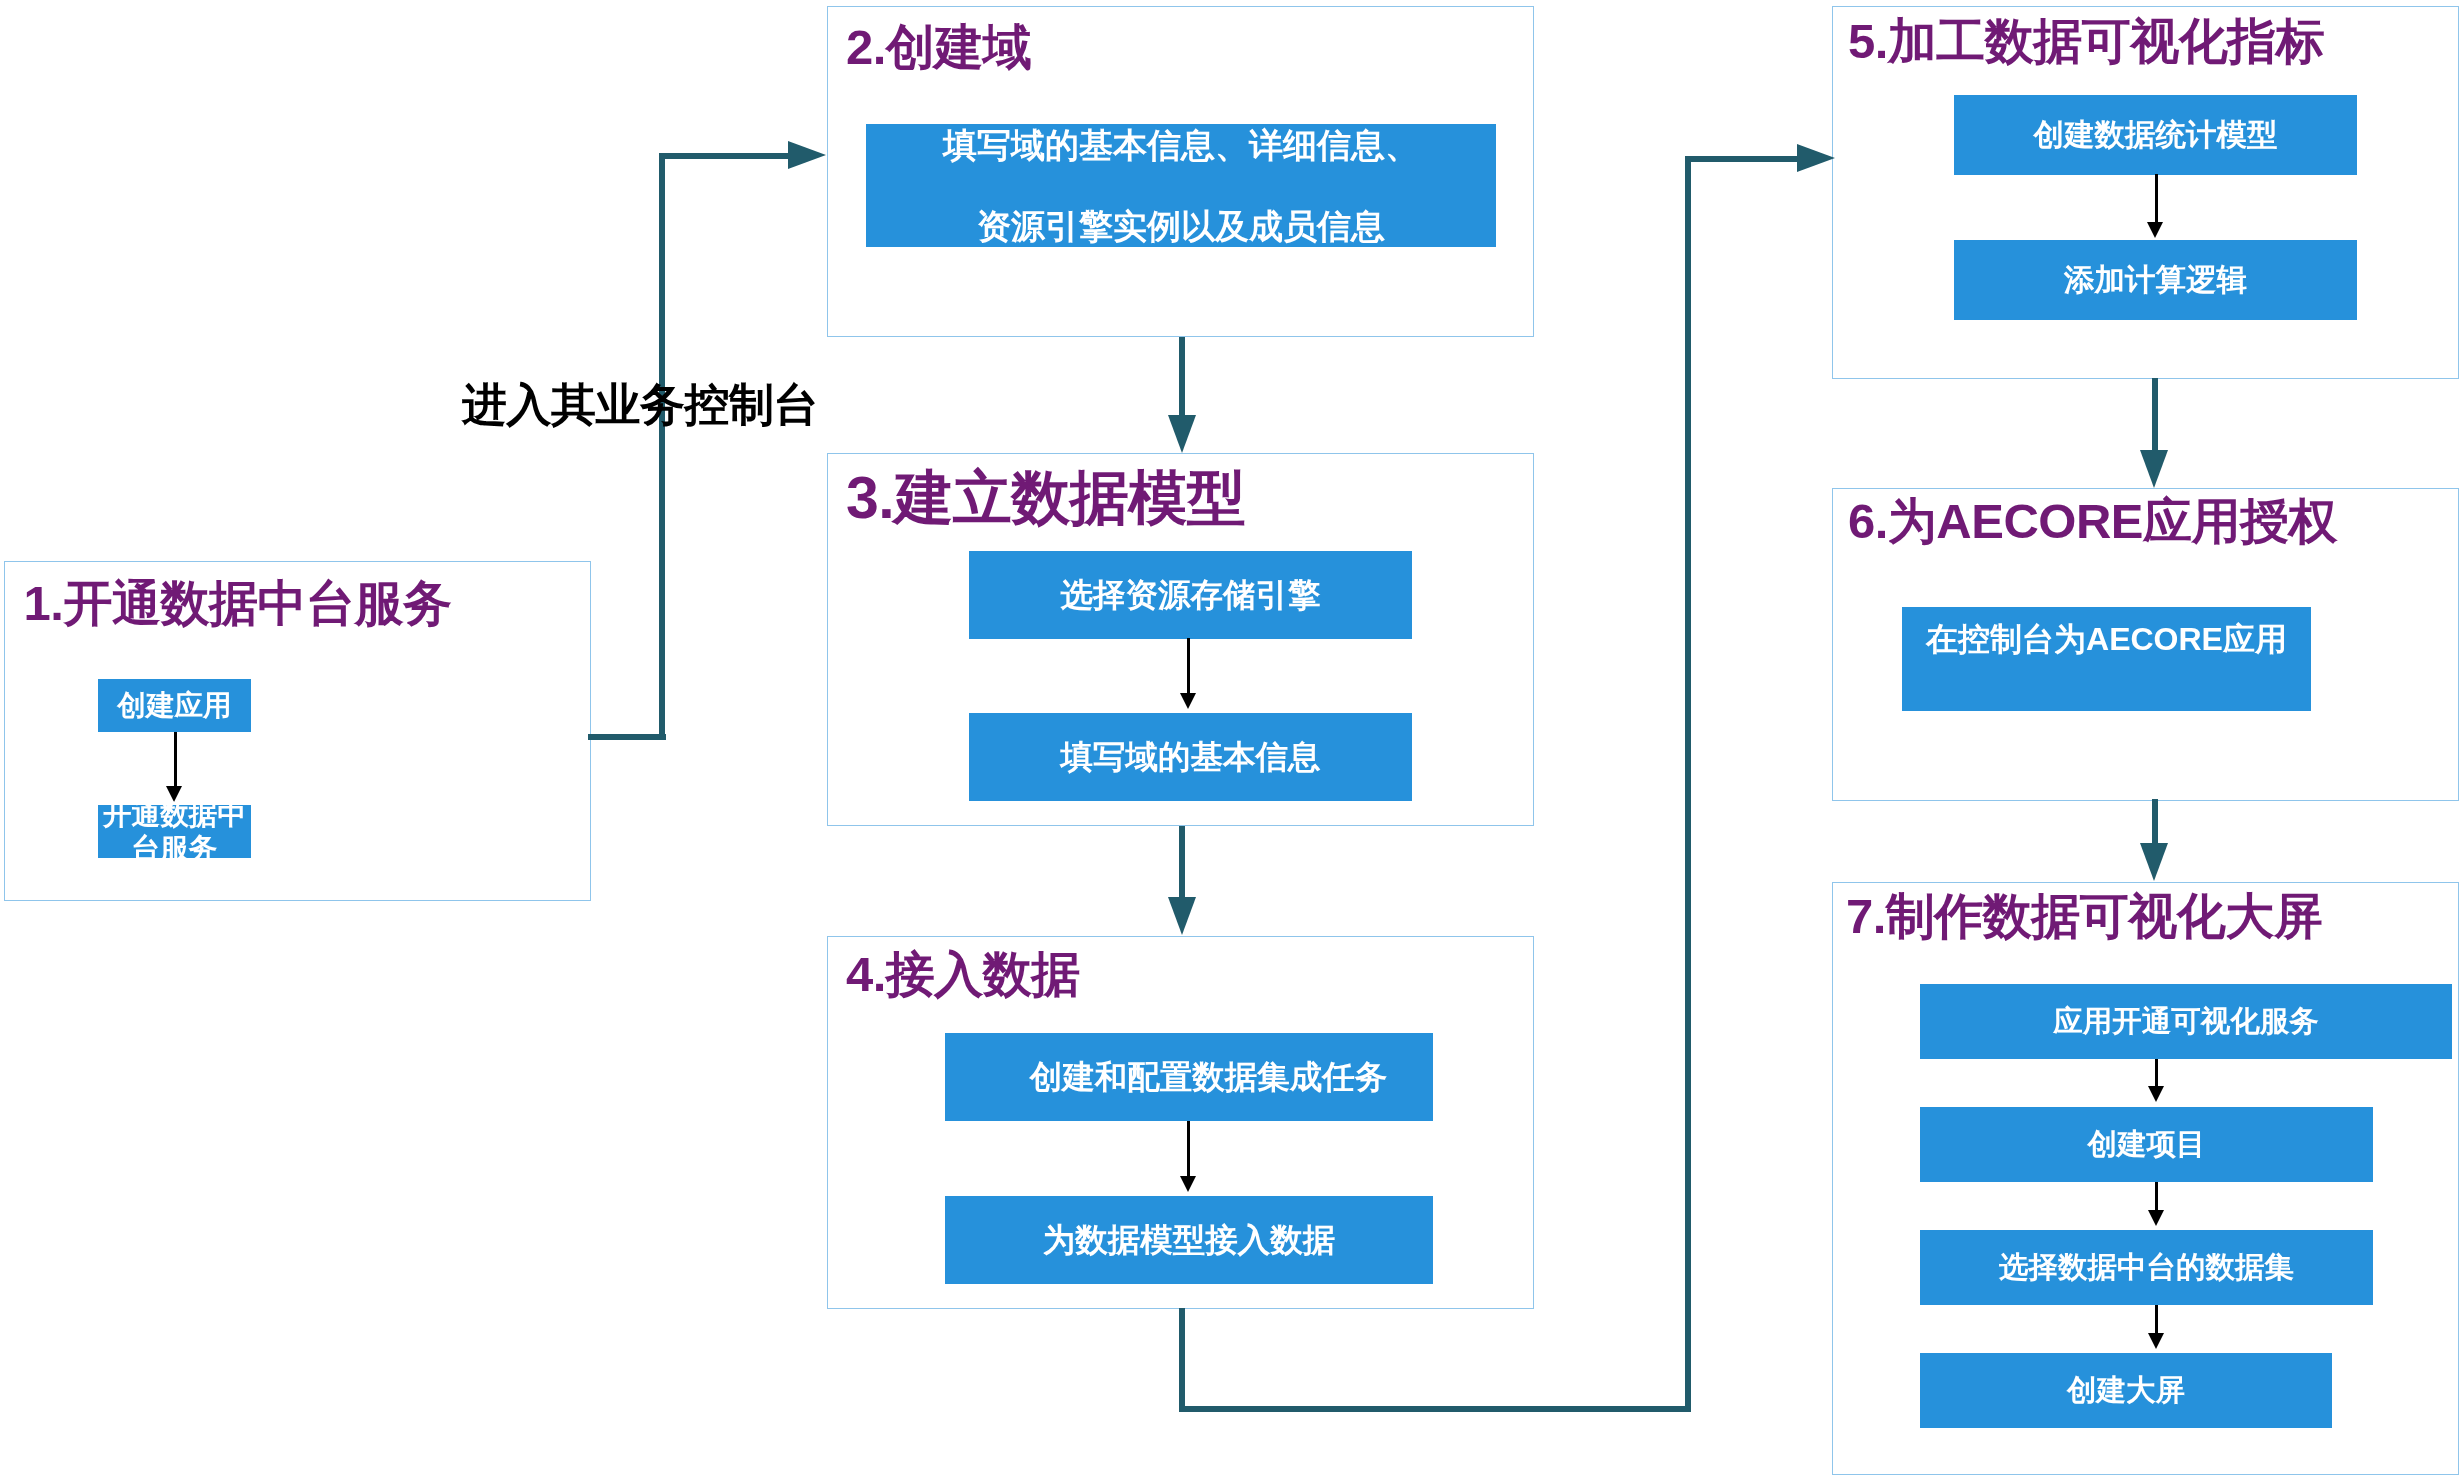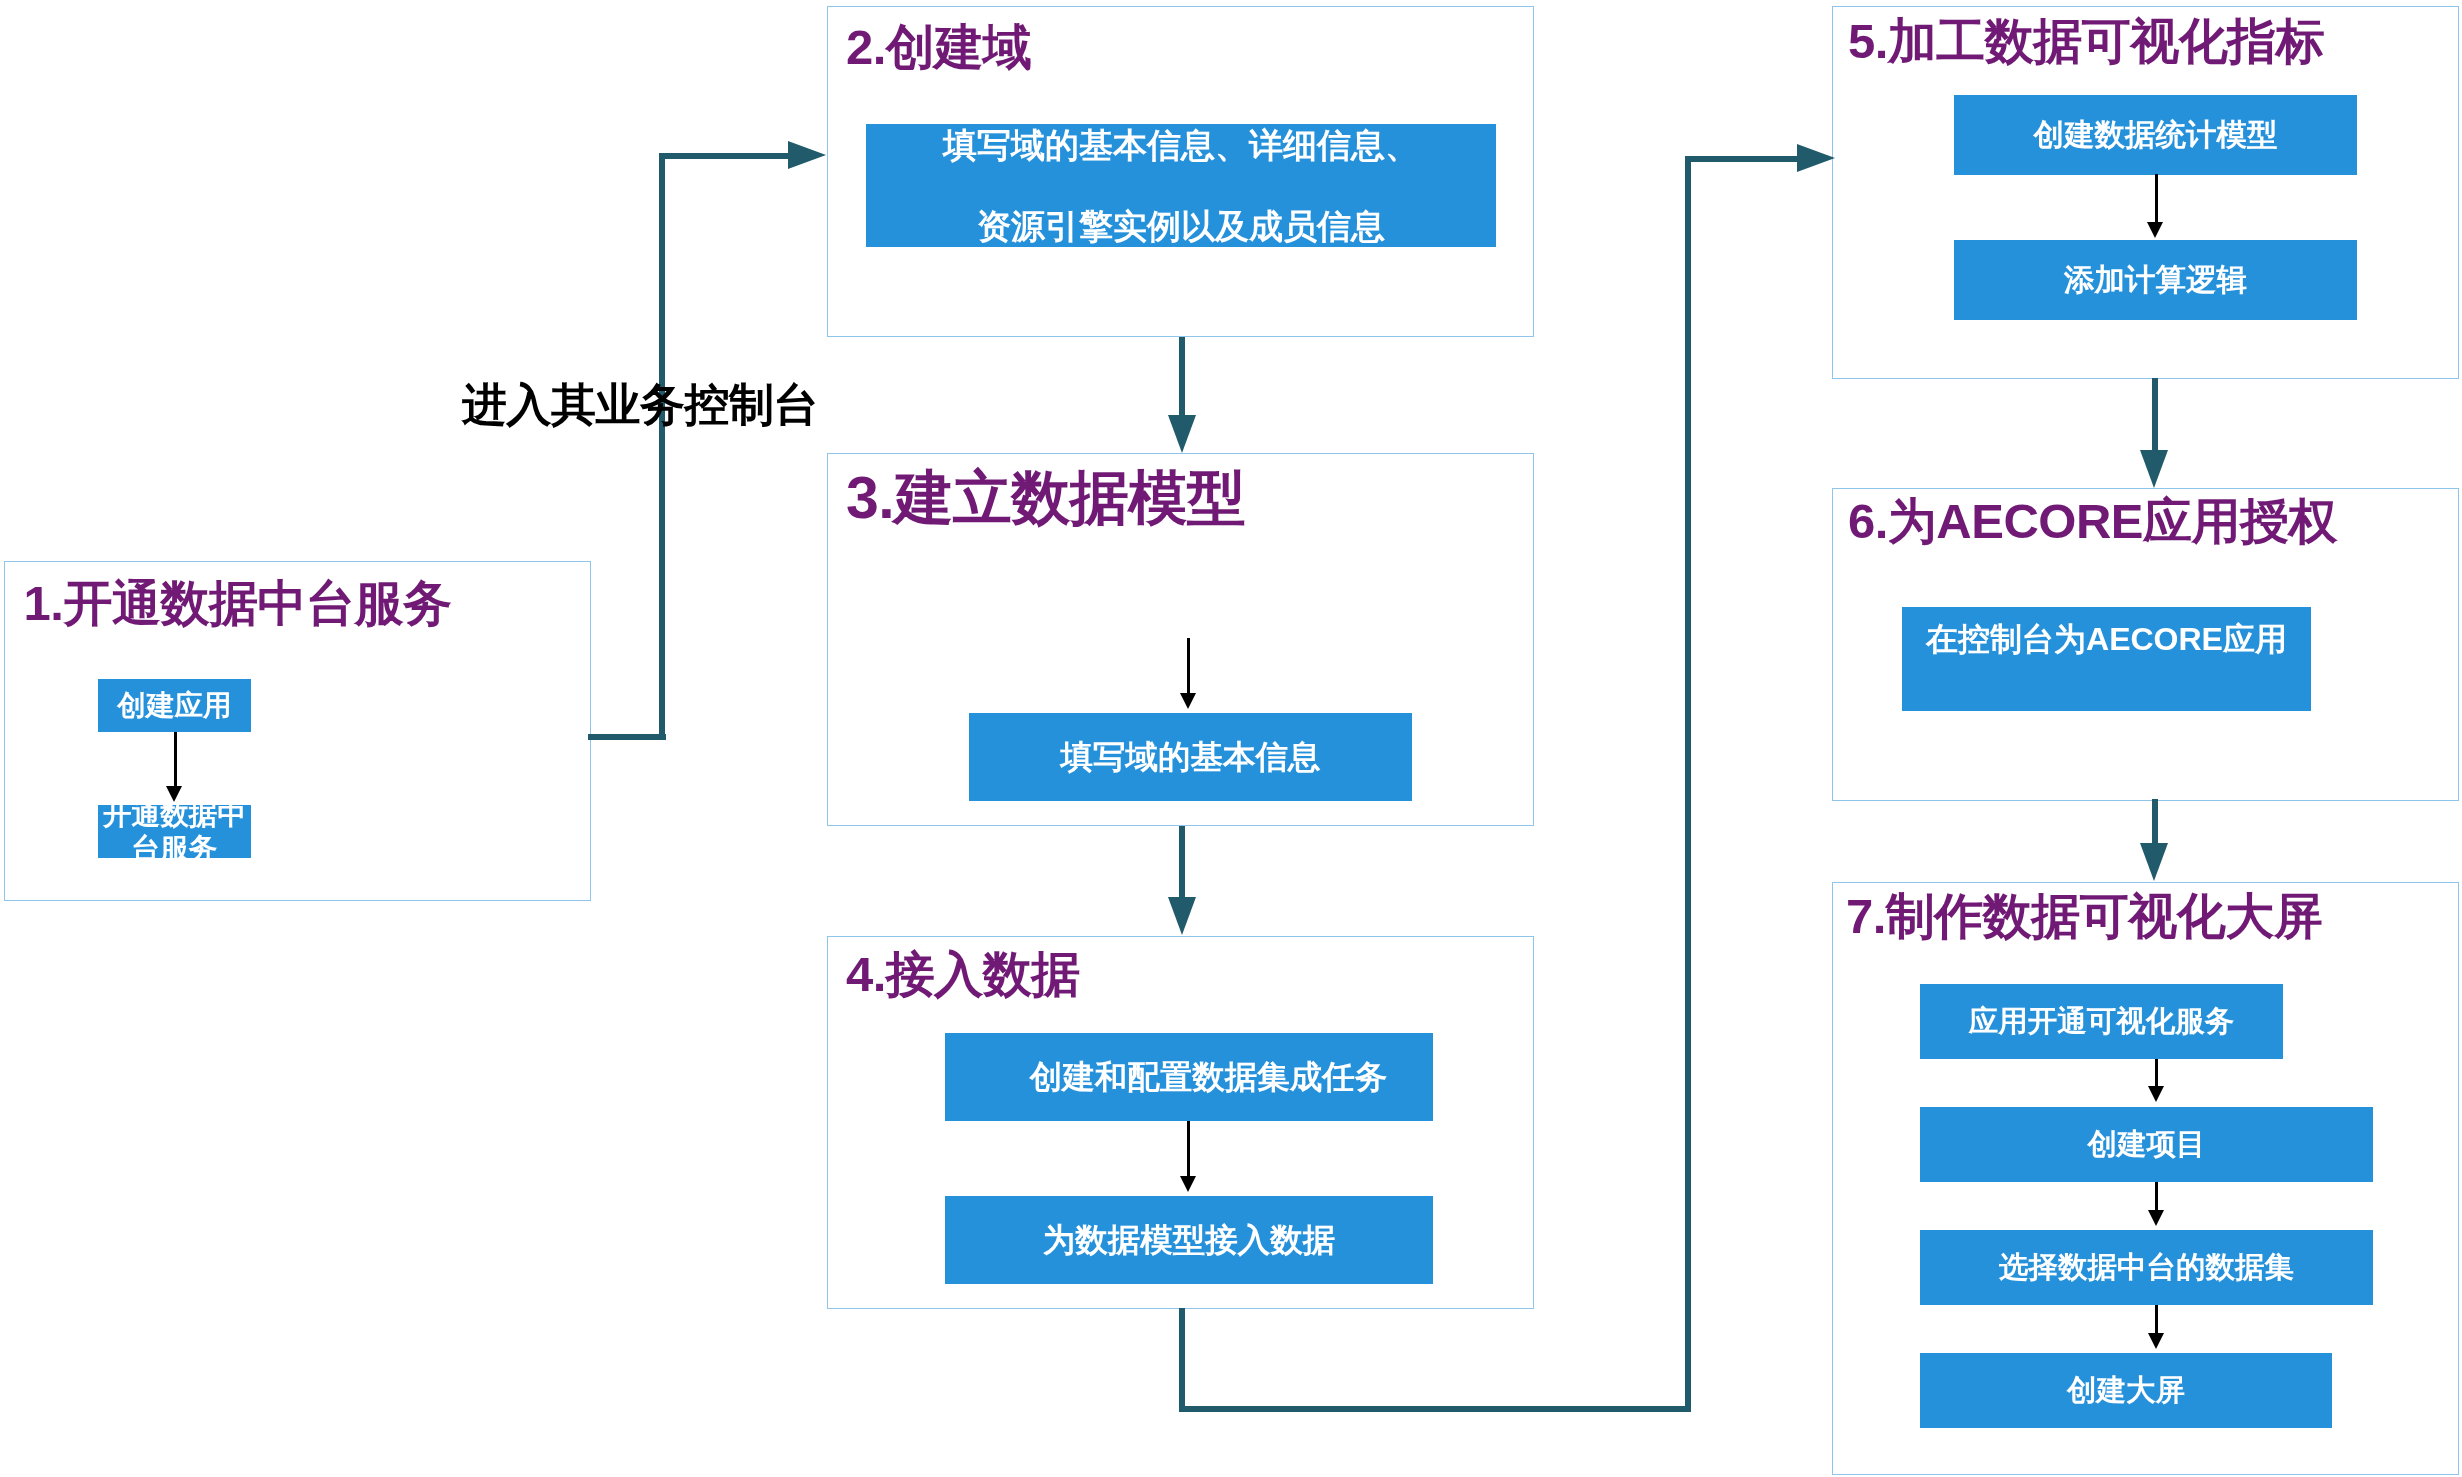--- a/index.html
+++ b/index.html
@@ -116,20 +116,23 @@
   <div class="group-title" style="left:846px; top:22.7px; font-size:49px;">2.创建域</div>
   <div class="action" style="left:866px; top:124px; width:630px; height:123px; font-size:34px;">
     <span>
       <span>填写域的基本信息、详细信息、</span><br>
       <span>资源引擎实例以及成员信息</span>
     </span>
   </div>
 
   <div class="group" style="left:827px; top:453px; width:707px; height:373px;"></div>
   <div class="group-title" style="left:846px; top:469px; font-size:59px;">3.建立数据模型</div>
+  <div class="action" style="left:969px; top:551px; width:443px; height:88px; font-size:32.5px;">
+    <span>选择资源存储引擎</span>
+  </div>
   <div class="vline-black" style="left:1187px; top:638px; height:60px;"></div>
   <div class="vhead-black" style="left:1180px; top:693px;"></div>
   <div class="action" style="left:969px; top:713px; width:443px; height:88px; font-size:32.5px;">
     <span>填写域的基本信息</span>
   </div>
 
   <div class="group" style="left:827px; top:936px; width:707px; height:373px;"></div>
   <div class="group-title" style="left:846px; top:950px; font-size:49px;">4.接入数据</div>
   <div class="action" style="left:945px; top:1033px; width:488px; height:88px; font-size:32.5px;padding-left:44px;">
     <span>创建和配置数据集成任务</span>
@@ -155,21 +158,21 @@
   <div class="group-title" style="left:1848px; top:497px; font-size:49px;">6.为AECORE应用授权</div>
   <div class="action" style="left:1902px; top:607px; width:409px; height:104px; font-size:32px;">
     <span>
       <span>在控制台为AECORE应用</span><br>
     </span>
   </div>
 
   <div class="group" style="left:1832px; top:882px; width:627px; height:593px;"></div>
   <div class="group-title" style="left:1846px; top:892px; font-size:49px;">7.制作数据可视化大屏</div>
 
-  <div class="action" style="left:1920px; top:984px; width:363px; height:75px; font-size:29.5px;">
+  <div class="action" style="left:1920px; top:984px; width:532px; height:75px; font-size:29.5px;">
     <span>应用开通可视化服务</span>
   </div>
   <div class="vline-black" style="left:2155px; top:1059px; height:32.5px;"></div>
   <div class="vhead-black" style="left:2148px; top:1086px;"></div>
 
   <div class="action" style="left:1920px; top:1107px; width:453px; height:75px; font-size:29.5px;">
     <span>创建项目</span>
   </div>
   <div class="vline-black" style="left:2155px; top:1182px; height:32.5px;"></div>
   <div class="vhead-black" style="left:2148px; top:1210px;"></div>

